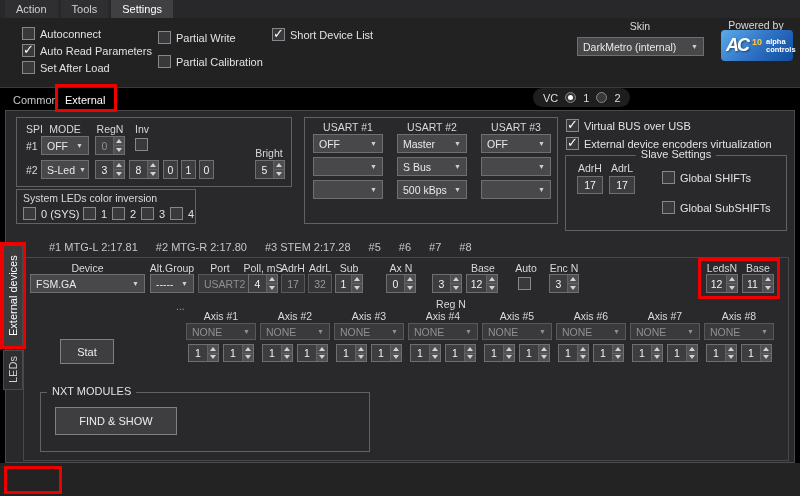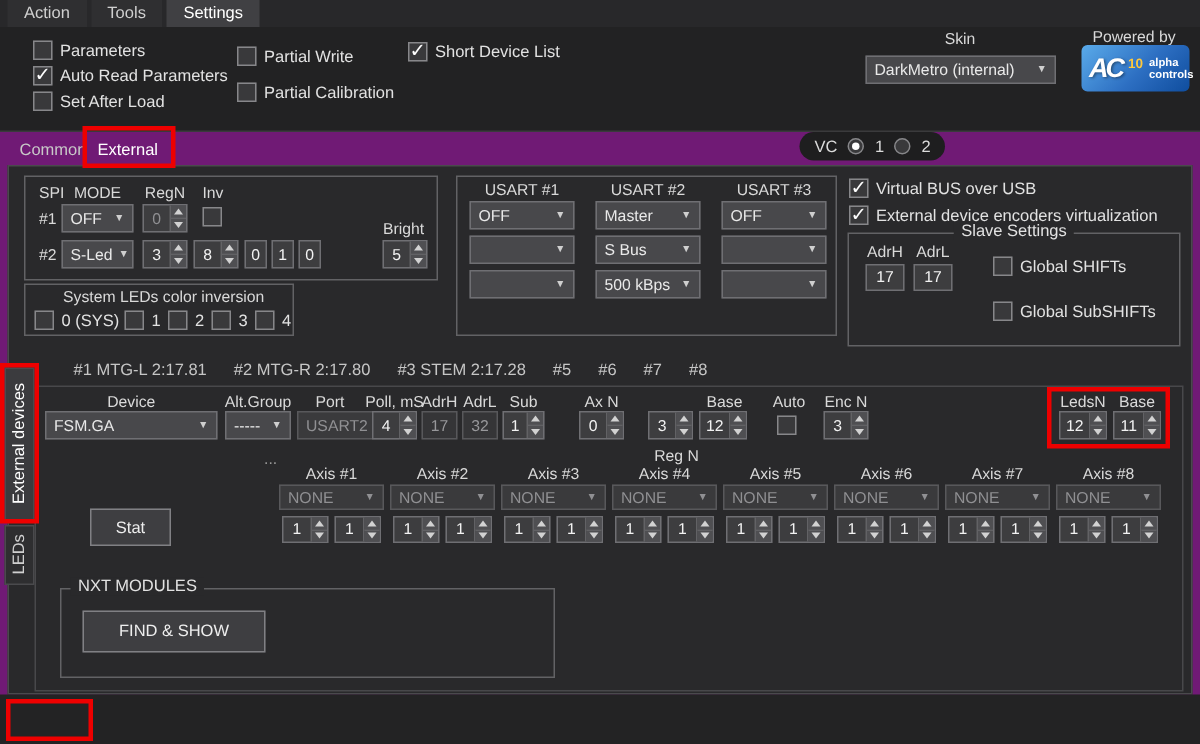--- a/index.html
+++ b/index.html
@@ -1,18 +1,18 @@
 <!DOCTYPE html>
 <html><head>
 <meta charset="utf-8">
 <style>
   * { box-sizing:border-box; margin:0; padding:0; }
   html,body { background:#141415; }
   body { font-family:"Liberation Sans","DejaVu Sans",sans-serif; }
-  .app { position:relative; width:800px; height:496px; background:#701a75; color:#dcdcdc; font-size:11px; overflow:hidden; }
+  .app { position:relative; width:800px; height:496px; background:#000000; color:#dcdcdc; font-size:11px; overflow:hidden; }
 
   
   .menubar { position:absolute; left:0; top:0; width:800px; height:18px; background:#28282a; display:flex; align-items:stretch; padding-left:5px; }
   .menutab { margin-right:3px; padding:0 11px; display:flex; align-items:center; background:#2f2f31; color:#d0d0d0; }
   .menutab.active { background:#404043; color:#fff; }
 
   .settings-panel { position:absolute; left:0; top:18px; width:800px; height:70px; background:#222223; border-bottom:1px solid #3a3a3c; }
 
   
   .check { position:absolute; display:flex; align-items:center; gap:5px; white-space:nowrap; color:#e2e2e2; }
@@ -86,21 +86,21 @@
   <div class="menubar">
     <div class="menutab">Action</div>
     <div class="menutab">Tools</div>
     <div class="menutab active">Settings</div>
   </div>
 
   <div class="settings-panel"></div>
 
   <div class="check" style="left:22px;top:27px;">
     <span class="cb"></span>
-    <span>Parameters</span>
+    <span>Autoconnect</span>
   </div>
   <div class="check" style="left:22px;top:44px;">
     <span class="cb checked"></span>
     <span>Auto Read Parameters</span>
   </div>
   <div class="check" style="left:22px;top:61px;">
     <span class="cb"></span>
     <span>Set After Load</span>
   </div>
   <div class="check" style="left:158px;top:31px;">
@@ -190,21 +190,21 @@
     <div class="spin" style="left:238px;top:42px;width:30px;">
       <span class="val">5</span>
       <span class="btns">
           <i class="up"></i>
           <i class="dn"></i>
         </span>
     </div>
   </div>
 
   <div class="group" style="left:16px;top:189px;width:180px;height:35px;">
-    <div class="label" style="left:6px;top:2px;margin-left:19px;">System LEDs color inversion</div>
+    <div class="label" style="left:6px;top:2px;">System LEDs color inversion</div>
     <div class="check" style="left:6px;top:17px;">
       <span class="cb"></span>
       <span>0 (SYS)</span>
     </div>
     <div class="check" style="left:66px;top:17px;">
       <span class="cb"></span>
       <span>1</span>
     </div>
     <div class="check" style="left:95px;top:17px;">
       <span class="cb"></span>

